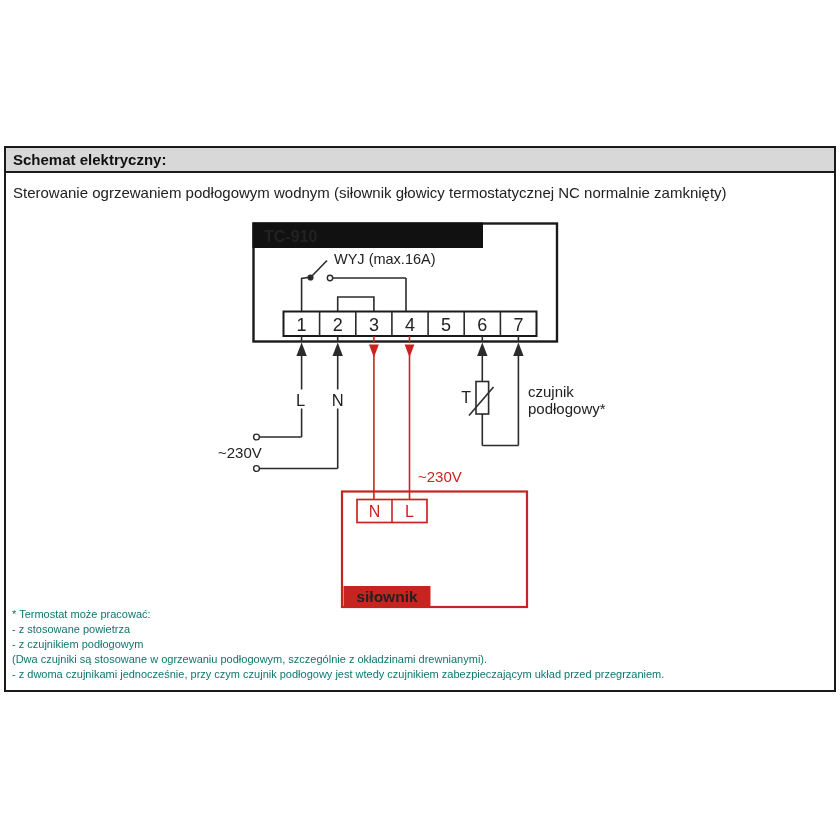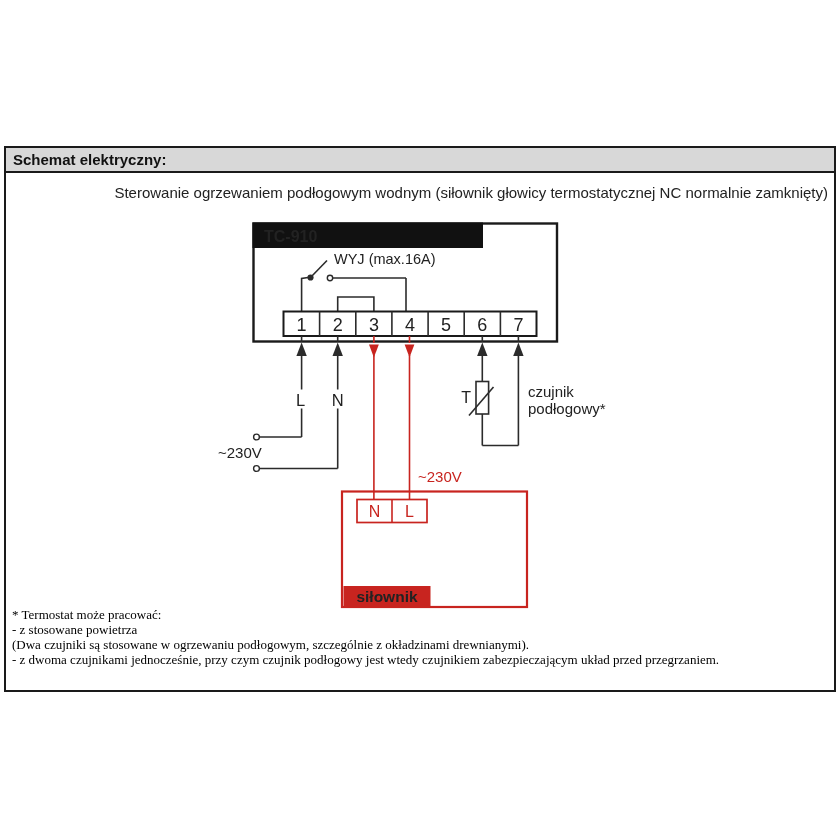--- a/index.html
+++ b/index.html
@@ -32,35 +32,33 @@
     font-weight: bold;
     color: #111;
   }
   .subtitle {
     position: absolute;
     left: 7px; top: 36px;
     right: 6px;
     font-size: 15px;
     color: #222;
     white-space: nowrap;
-    text-align: right;
   }
   .diagram-svg {
     position: absolute;
     left: 0; top: 0;
     width: 840px; height: 840px;
   }
   .footnotes {
     position: absolute;
     left: 6px; top: 459px; 
-    font-size: 13px;
+    font-size: 11px;
     line-height: 15px;
-    color: #000000;
+    color: #0f766e;
     white-space: nowrap;
-    font-family: Liberation Serif, serif;
   }
   
   .blk { stroke: #2b2b2b; stroke-width: 1.6; fill: none; }
   .blk-thick { stroke: #1a1a1a; stroke-width: 2.4; fill: #fff; }
   .blk-fill { fill: #2b2b2b; stroke: none; }
   .red-line { stroke: var(--red); stroke-width: 1.6; fill: none; }
   .red-box { stroke: var(--red); stroke-width: 2.2; fill: none; }
   .red-cell { stroke: var(--red); stroke-width: 1.7; fill: #fff; }
   .red-fill { fill: var(--red); stroke: none; }
   .red-text { fill: var(--red); }
@@ -73,20 +71,21 @@
 
   <div class="frame">
     <div class="header-bar">
       <span>Schemat elektryczny:</span>
     </div>
     <div class="subtitle">Sterowanie ogrzewaniem podłogowym wodnym (siłownik głowicy termostatycznej NC normalnie zamknięty)</div>
 
     <div class="footnotes">
       <div>* Termostat może pracować:</div>
       <div>- z stosowane powietrza</div>
+      <div>- z czujnikiem podłogowym</div>
       <div>(Dwa czujniki są stosowane w ogrzewaniu podłogowym, szczególnie z okładzinami drewnianymi).</div>
       <div>- z dwoma czujnikami jednocześnie, przy czym czujnik podłogowy jest wtedy czujnikiem zabezpieczającym układ przed przegrzaniem.</div>
     </div>
   </div>
 
   <svg class="diagram-svg" viewBox="0 0 840 840" xmlns="http://www.w3.org/2000/svg">
 
     <g>
       <rect class="blk-thick" x="253.5" y="223.5" width="303.5" height="118"></rect>
       <rect x="252.5" y="222.5" width="230.5" height="25.5" fill="#111"></rect>

